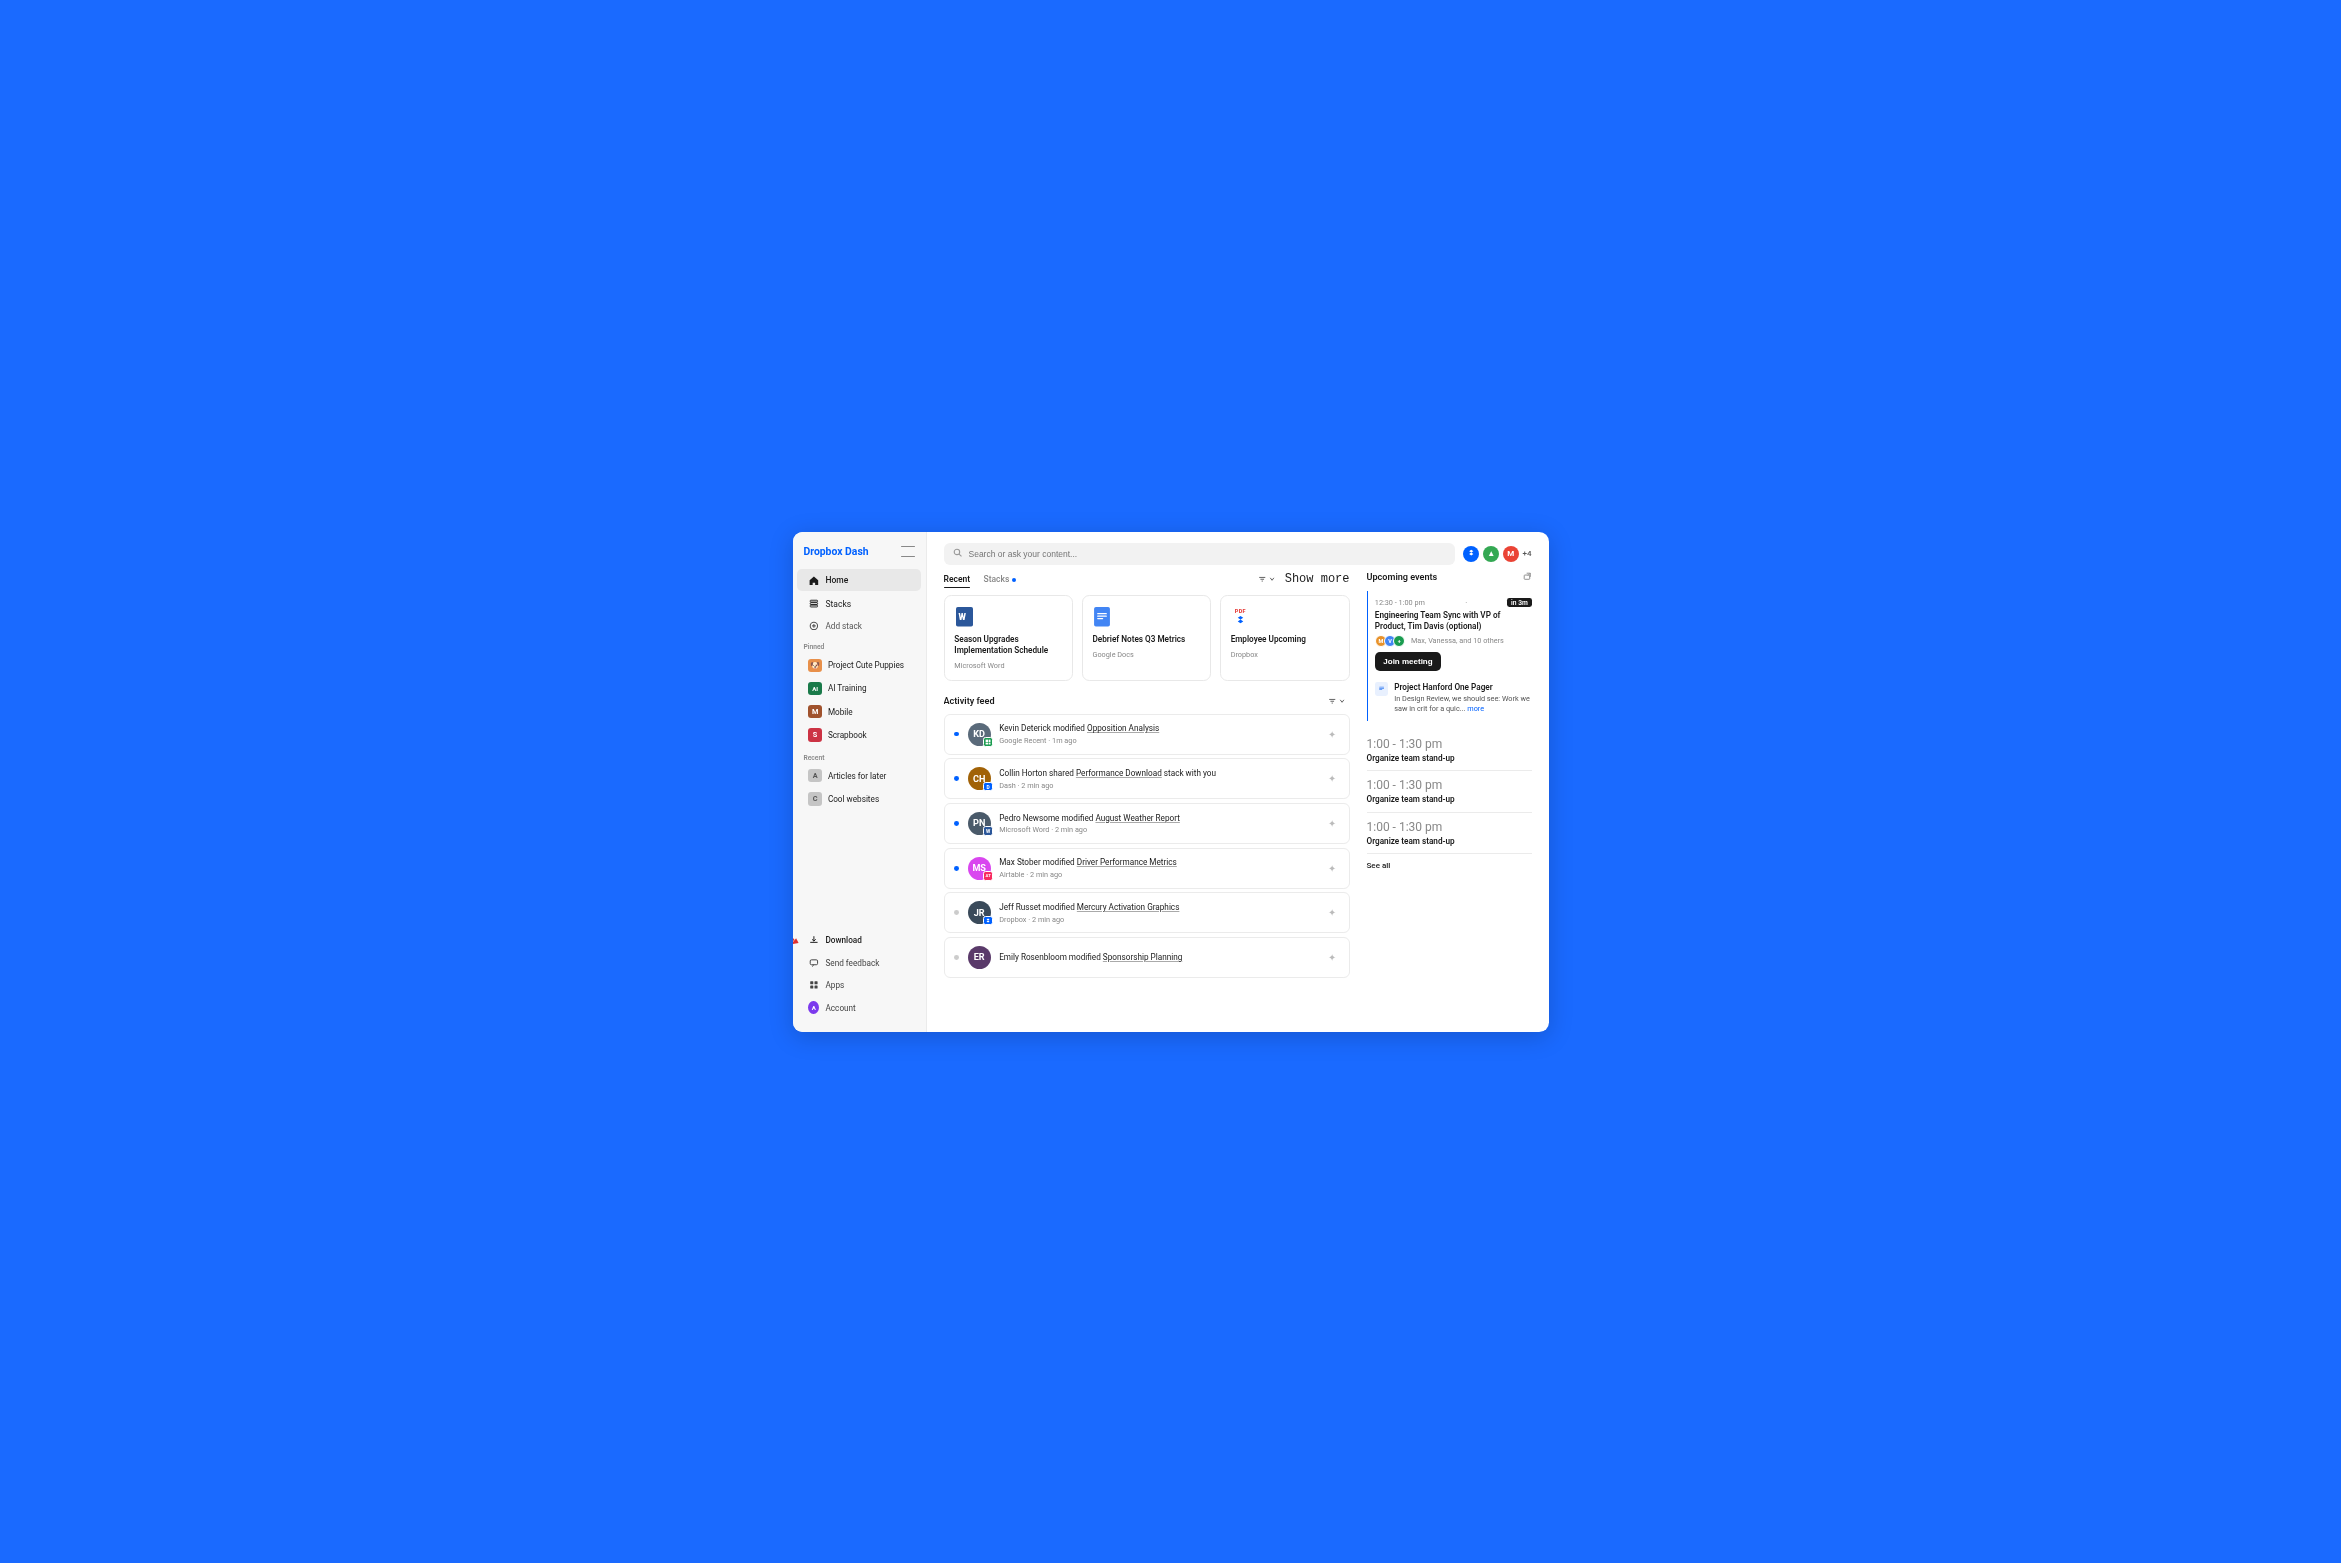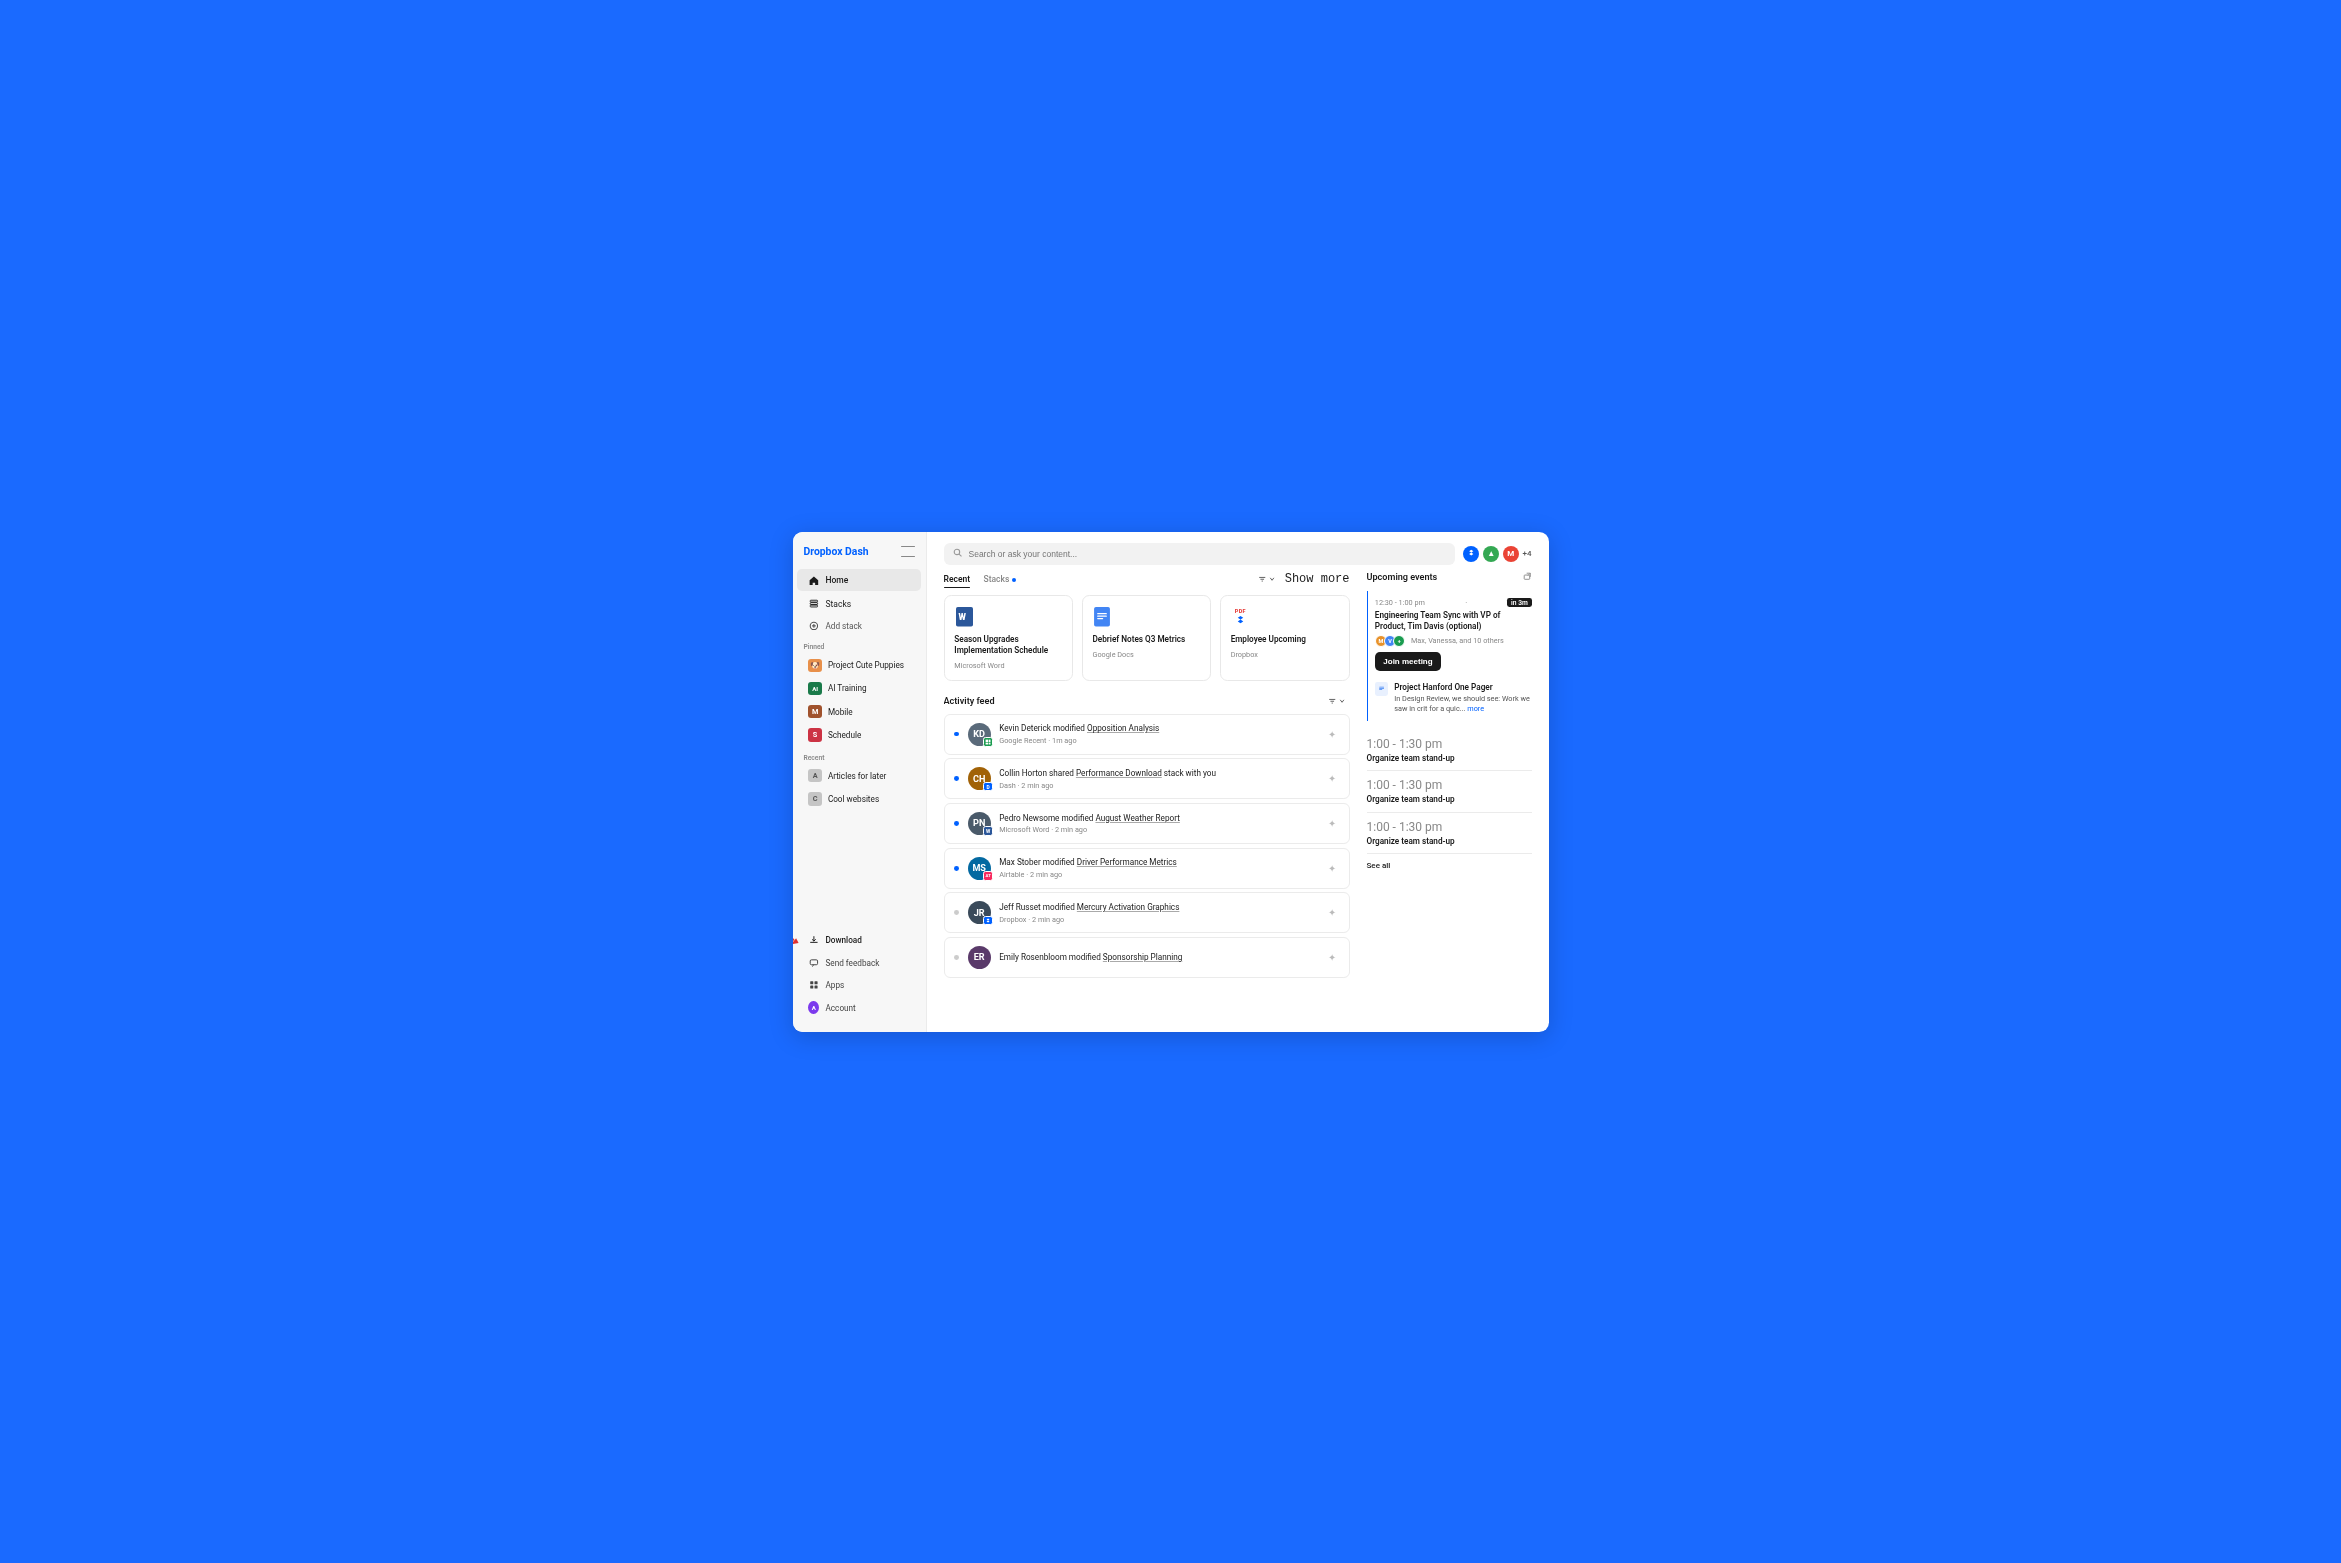--- a/index.html
+++ b/index.html
@@ -602,21 +602,21 @@
     <div class="pinned-item">
       <div class="pinned-icon" style="background:#1a7a4a; color:#fff; font-size:6.1px; font-weight:700;">AI</div>
       <span>AI Training</span>
     </div>
     <div class="pinned-item">
       <div class="pinned-icon" style="background:#a0522d; color:#fff; font-size:7.3px; font-weight:700;">M</div>
       <span>Mobile</span>
     </div>
     <div class="pinned-item">
       <div class="pinned-icon" style="background:#cc3344; color:#fff; font-size:7.3px; font-weight:700;">S</div>
-      <span>Schedule</span>
+      <span>Scrapbook</span>
     </div>
 
     <div class="sidebar-section-label">Recent</div>
 
     <div class="pinned-item">
       <div class="pinned-icon" style="background:#c5c5c5; color:#555; font-size:7.3px; font-weight:700;">A</div>
       <span>Articles for later</span>
     </div>
     <div class="pinned-item">
       <div class="pinned-icon" style="background:#c5c5c5; color:#555; font-size:7.3px; font-weight:700;">C</div>
@@ -842,21 +842,21 @@
                 <span> · </span>
                 <span>2 min ago</span>
               </div>
             </div>
             <div class="activity-sparkle">✦</div>
           </div>
 
           <div class="activity-item">
             <div class="activity-dot"></div>
             <div style="position:relative;">
-              <div class="avatar-circle" style="background:#0369a1;">MS</div>
+              <div class="avatar-circle" style="background:#d946ef;">MS</div>
               <div style="background:#f82b60;color:#fff;font-size:4.3px;font-weight:700;position:absolute;bottom:-1.2px;right:-2.4px;width:9.8px;height:9.8px;border-radius:2.4px;display:flex;align-items:center;justify-content:center;border:0.9px solid #fff;">AT</div>
             </div>
             <div class="activity-text">
               <div class="activity-name">
                 <span>Max Stober</span>
                 <span> modified </span>
                 <span class="doc-link">Driver Performance Metrics</span>
               </div>
               <div class="activity-meta">
                 <span>Airtable</span>

